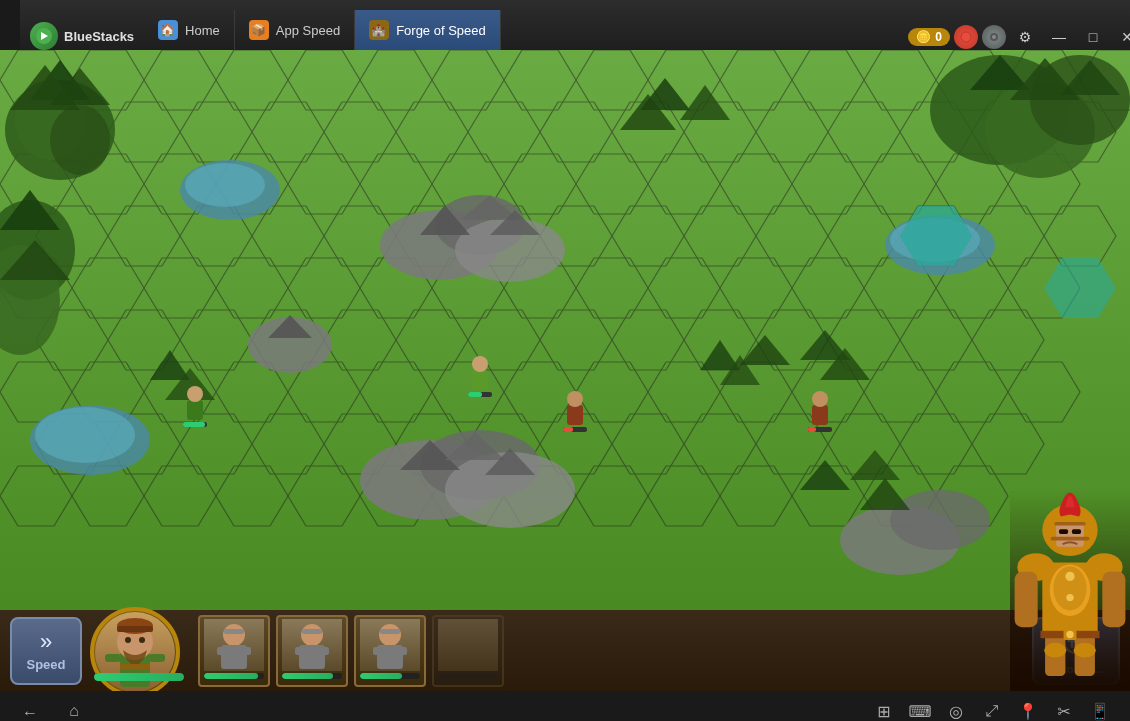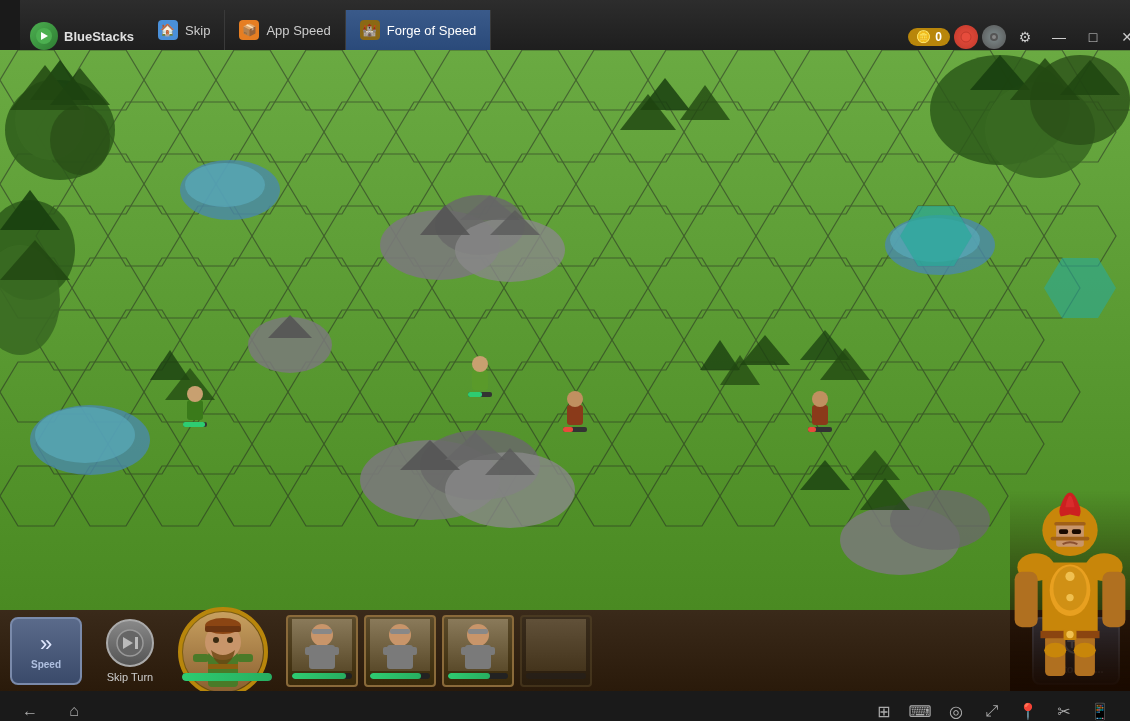--- a/index.html
+++ b/index.html
@@ -141,21 +141,21 @@
       cursor: pointer;
       border: 2px solid #7a8aaa;
       gap: 2px;
       flex-shrink: 0;
     }
     .speed-arrows {
       font-size: 22px;
       color: #e0e8ff;
     }
     .speed-label {
-      font-size: 10px;
+      font-size: 13px;
       color: #b0c0e0;
       font-weight: bold;
     }
 
     
     .skip-turn-area {
       display: flex; flex-direction: column;
       align-items: center; justify-content: center;
       width: 80px; flex-shrink: 0;
       gap: 4px;
@@ -321,21 +321,21 @@
       <svg width="18" height="18" viewBox="0 0 18 18">
         <circle cx="9" cy="9" r="8" fill="#4CAF50"></circle>
         <polygon points="6,5 6,13 13,9" fill="white"></polygon>
       </svg>
     </div>
     <span id="bluestacks-text">BlueStacks</span>
   </div>
 
   <div class="title-tab">
     <div class="tab-icon home">🏠</div>
-    <span>Skip</span>
+    <span>Home</span>
   </div>
 
   <div class="title-tab">
     <div class="tab-icon appcenter">📦</div>
     <span>App Speed</span>
   </div>
 
   <div class="title-tab active">
     <div class="tab-icon game">🏰</div>
     <span>Forge of Speed</span>
@@ -630,30 +630,20 @@
     </svg>
   </div>
 
   <div id="bottom-bar">
 
     <div class="speed-btn">
       <span class="speed-arrows">»</span>
       <span class="speed-label">Speed</span>
     </div>
 
-    <div class="skip-turn-area">
-      <div class="skip-icon">
-        <svg width="30" height="30" viewBox="0 0 30 30">
-          <circle cx="15" cy="15" r="13" fill="#666" stroke="#999" stroke-width="1.5"></circle>
-          <polygon points="8,9 8,21 18,15" fill="#bbb"></polygon>
-          <rect x="20" y="9" width="3" height="12" fill="#bbb"></rect>
-        </svg>
-      </div>
-      <span class="skip-label">Skip Turn</span>
-    </div>
 
     <div class="active-hero">
       <div class="active-hero-ring">
         <div class="hero-face">
           <svg width="80" height="80" viewBox="0 0 80 80">
 
             <rect x="25" y="40" width="30" height="35" fill="#4a7a28" rx="4"></rect>
 
             <circle cx="40" cy="30" r="18" fill="#c8956a"></circle>
 

